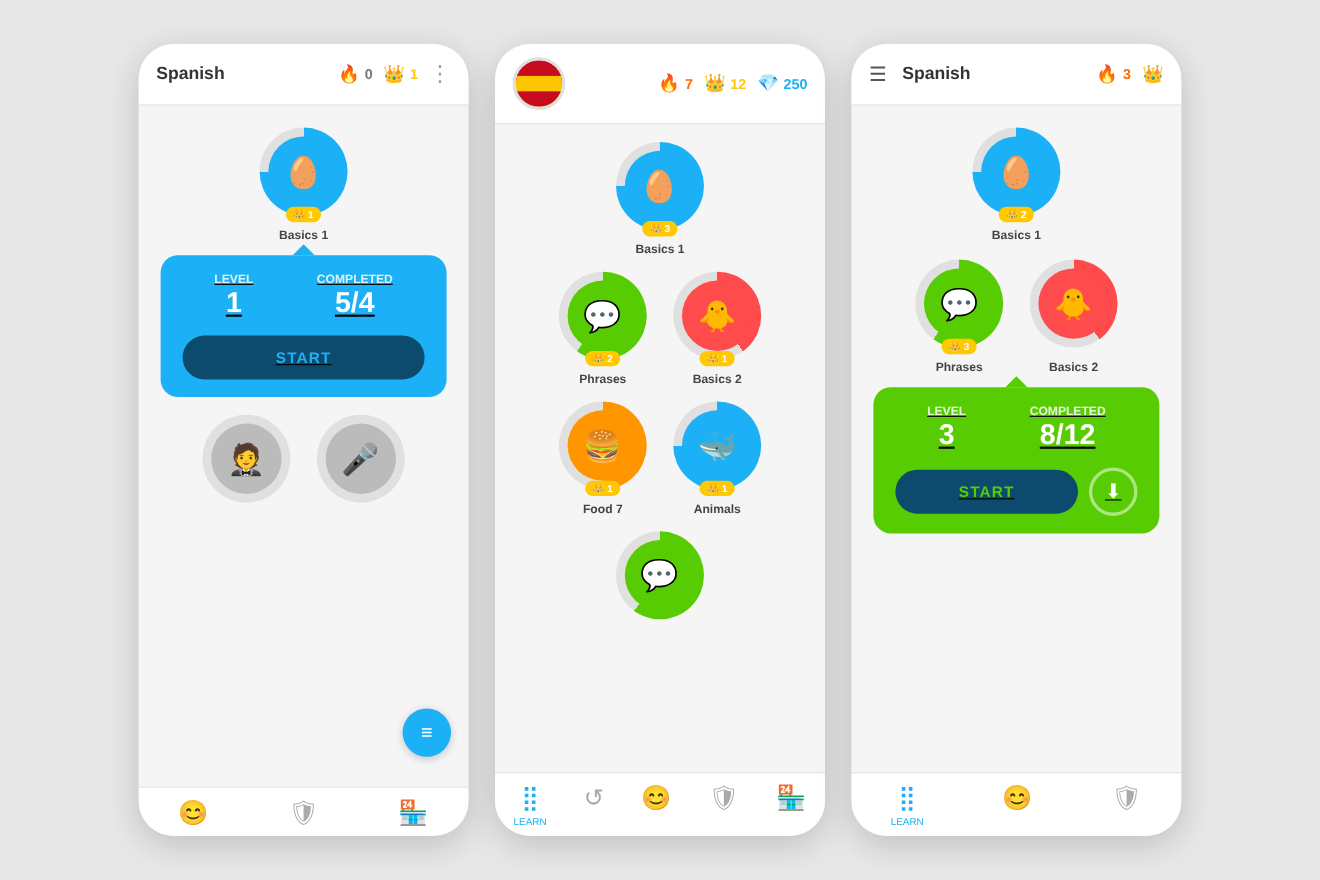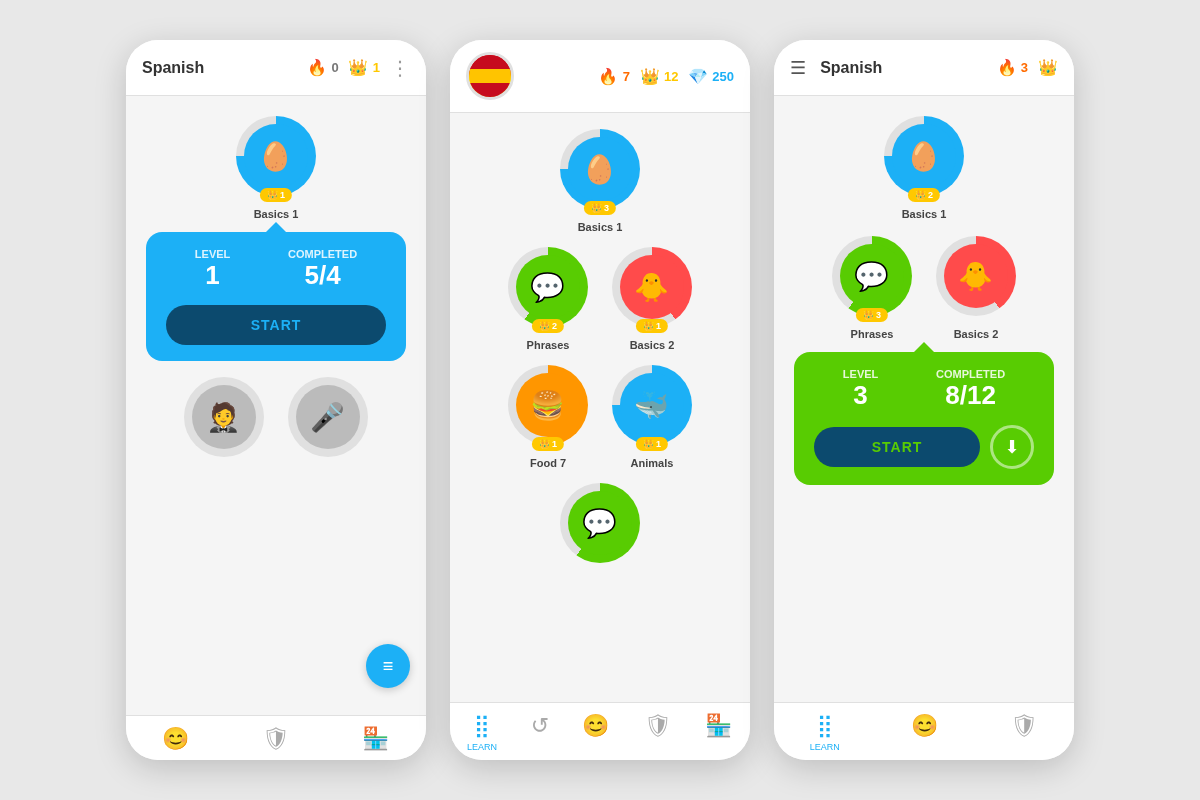--- a/index.html
+++ b/index.html
@@ -158,20 +158,21 @@
       margin-top: 4px;
     }
 
     
     .popup-card {
       border-radius: 16px;
       padding: 16px 20px;
       width: 260px;
       position: relative;
       margin-top: -4px;
+      text-decoration: underline;
     }
     .popup-card::before {
       content: '';
       position: absolute;
       top: -10px;
       left: 50%;
       transform: translateX(-50%);
       border-left: 10px solid transparent;
       border-right: 10px solid transparent;
     }

